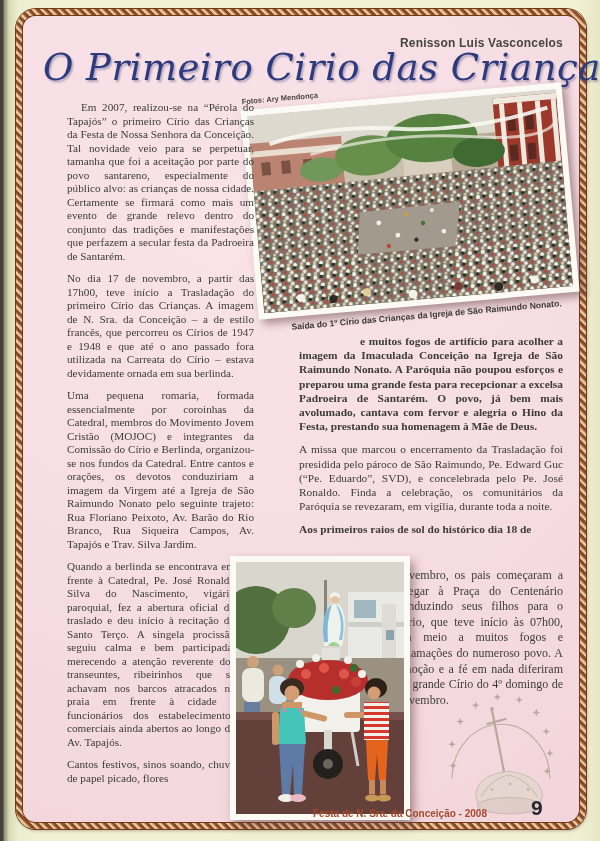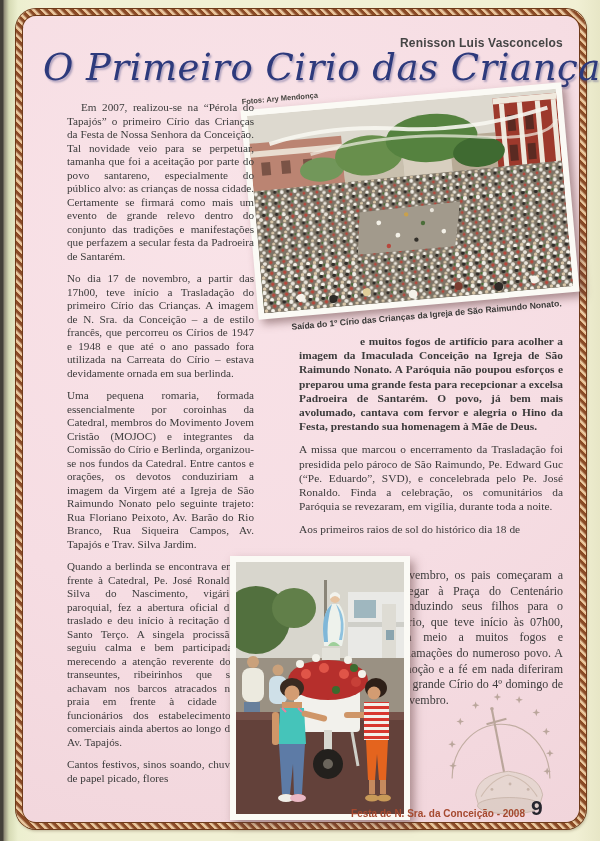--- a/index.html
+++ b/index.html
@@ -36,21 +36,21 @@
     text-shadow:1.5px 1.5px 2px rgba(70,70,130,.40);
   }
   .col-left{position:absolute;left:44px;top:85px;width:187px;}
   .col-right{position:absolute;left:276px;top:318px;width:264px;}
   .col-right-narrow{position:absolute;left:374px;top:552px;width:166px;}
   .body-text p{
     margin:0 0 9px 0;text-align:justify;color:#3b3b3b;
     font-size:11.2px;line-height:13.5px;
   }
   .col-right p{font-size:11.4px;line-height:14.2px;}
-  .col-right p.lead{margin-bottom:0;}
+  .col-right p.lead{margin-bottom:0;font-weight:bold;}
   .col-right-narrow p{font-size:12px;line-height:15.6px;margin-top:0;}
   .indent-first{text-indent:14px;}
   .indent-cont{text-indent:61px;font-weight:bold;}
   .narrow{width:168px;}
   
   .photo{background:#fbfaf5;box-shadow:4px 5px 9px rgba(95,60,60,.5);}
   .photo-top{
     position:absolute;left:226px;top:80px;width:310px;padding:6px;
     transform:rotate(-5deg);transform-origin:50% 50%;
   }
@@ -60,21 +60,21 @@
   }
   .photo-caption{
     position:absolute;bottom:-15px;left:32px;white-space:nowrap;
     font-family:"Liberation Sans",sans-serif;font-size:8.6px;font-weight:bold;color:#3a3a38;
   }
   .photo-bottom{
     position:absolute;left:207px;top:540px;width:168px;padding:6px;
   }
   .crown{position:absolute;left:408px;top:672px;width:140px;height:134px;opacity:.55;}
   .footer{
-    position:absolute;left:290px;top:792px;width:212px;text-align:right;
+    position:absolute;left:290px;top:792px;width:212px;
     font-family:"Liberation Sans",sans-serif;font-size:10px;font-weight:bold;color:#a5492f;
   }
   .page-num{
     position:absolute;left:508px;top:780px;
     font-family:"Liberation Sans",sans-serif;font-size:21px;font-weight:bold;color:#26262e;
   }
   svg{display:block;}
 </style>
 </head>
 <body>

